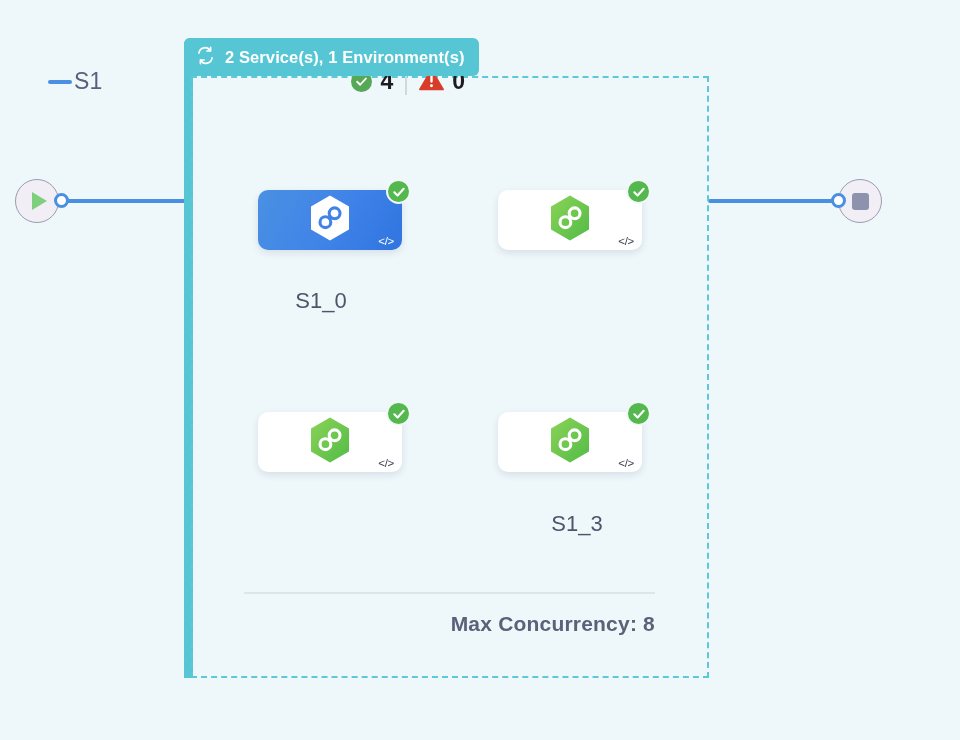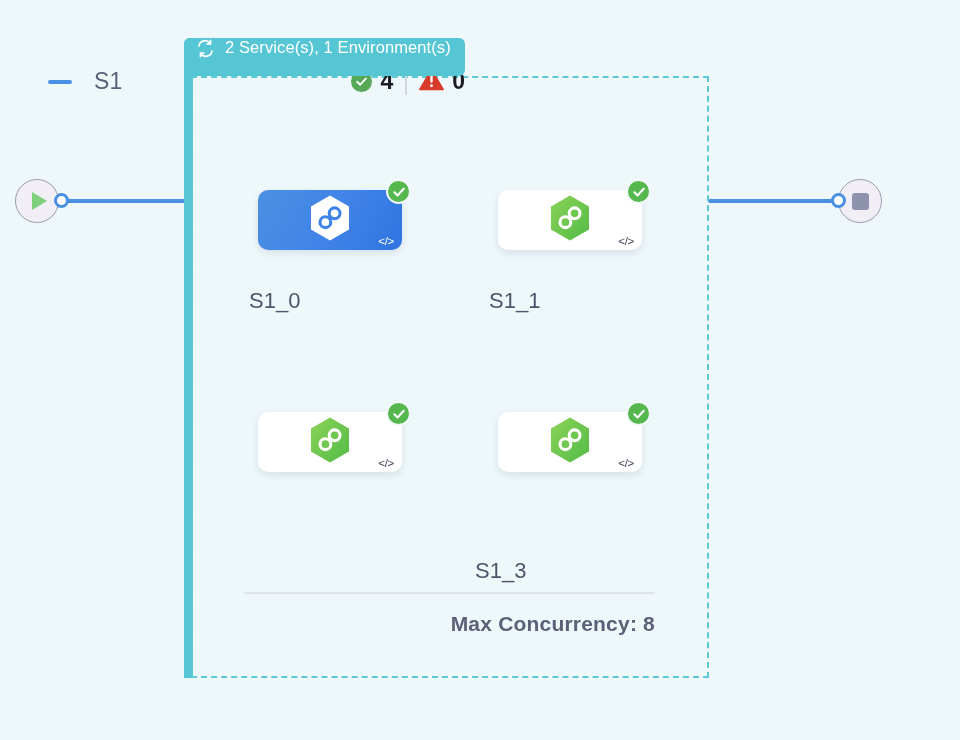--- a/index.html
+++ b/index.html
@@ -91,25 +91,26 @@
   
   #group-header {
     position: absolute;
     left: 0;
     top: 0;
     height: 38px;
     padding: 0 14px 0 11px;
     background: #57c6d4;
     border-radius: 6px 6px 6px 0;
     display: flex;
-    align-items: flex-start;
+    align-items: center;
     gap: 9px;
     color: #ffffff;
     white-space: nowrap;
     z-index: 3;
+    font-weight: bold;
   }
   #group-header .hdr-text {
     font-size: 16.5px;
     letter-spacing: .1px;
   }
   .loop-icon { display: block; }
 
   
   #group-body {
     position: absolute;
@@ -132,21 +133,21 @@
     z-index: 2;
   }
   .collapse-dash {
     width: 24px;
     height: 4px;
     background: #4a90e2;
     border-radius: 2px;
     flex: 0 0 auto;
   }
   #group-name {
-    margin-left: 22px;
+    margin-left: 2px;
     font-size: 23px;
     color: #5a5f7a;
     letter-spacing: .2px;
   }
 
   
   #status-group {
     margin-left: auto;
     display: flex;
     align-items: center;
@@ -231,35 +232,36 @@
     letter-spacing: -.3px;
     z-index: 3;
   }
   .node.selected .badge-code { color: #ffffff; }
   .node.plain .badge-code    { color: #3a3f52; }
 
   
   .node-label {
     position: absolute;
     width: 144px;
+    text-align: center;
     font-size: 22px;
     color: #4f546b;
     z-index: 2;
   }
 
   
   #node-0 { left: 258px; top: 190px; }
   #node-1 { left: 498px; top: 190px; }
   #node-2 { left: 258px; top: 412px; }
   #node-3 { left: 498px; top: 412px; }
 
   #label-0 { left: 249px; top: 288px; }
   #label-1 { left: 489px; top: 288px; }
   #label-2 { left: 249px; top: 511px; }
-  #label-3 { left: 475px; top: 511px; margin-top: 47px; }
+  #label-3 { left: 505px; top: 511px; }
 
   
   #footer-divider {
     position: absolute;
     left: 244px;
     top: 592px;
     width: 411px;
     height: 1.5px;
     background: #dfe3ea;
     z-index: 2;
@@ -382,21 +384,20 @@
         </svg>
       </span>
     </div>
     <span class="badge-ok">
       <svg width="14" height="14" viewBox="0 0 24 24" fill="none" stroke="#ffffff" stroke-width="3.6" stroke-linecap="round" stroke-linejoin="round">
         <polyline points="4,12.5 9.5,18 20,6.5"></polyline>
       </svg>
     </span>
     <span class="badge-code">&lt;/&gt;</span>
   </div>
-  <div class="node-label" id="label-1">S1_1</div>
 
   <div class="node plain" id="node-2">
     <div class="card">
       <span class="hex-wrap">
         <svg width="44" height="48" viewBox="0 0 44 48">
           <defs>
             <linearGradient id="hexg2" x1="0" y1="0" x2="1" y2="1">
               <stop offset="0%" stop-color="#8bd356"></stop>
               <stop offset="100%" stop-color="#52bb48"></stop>
             </linearGradient>

